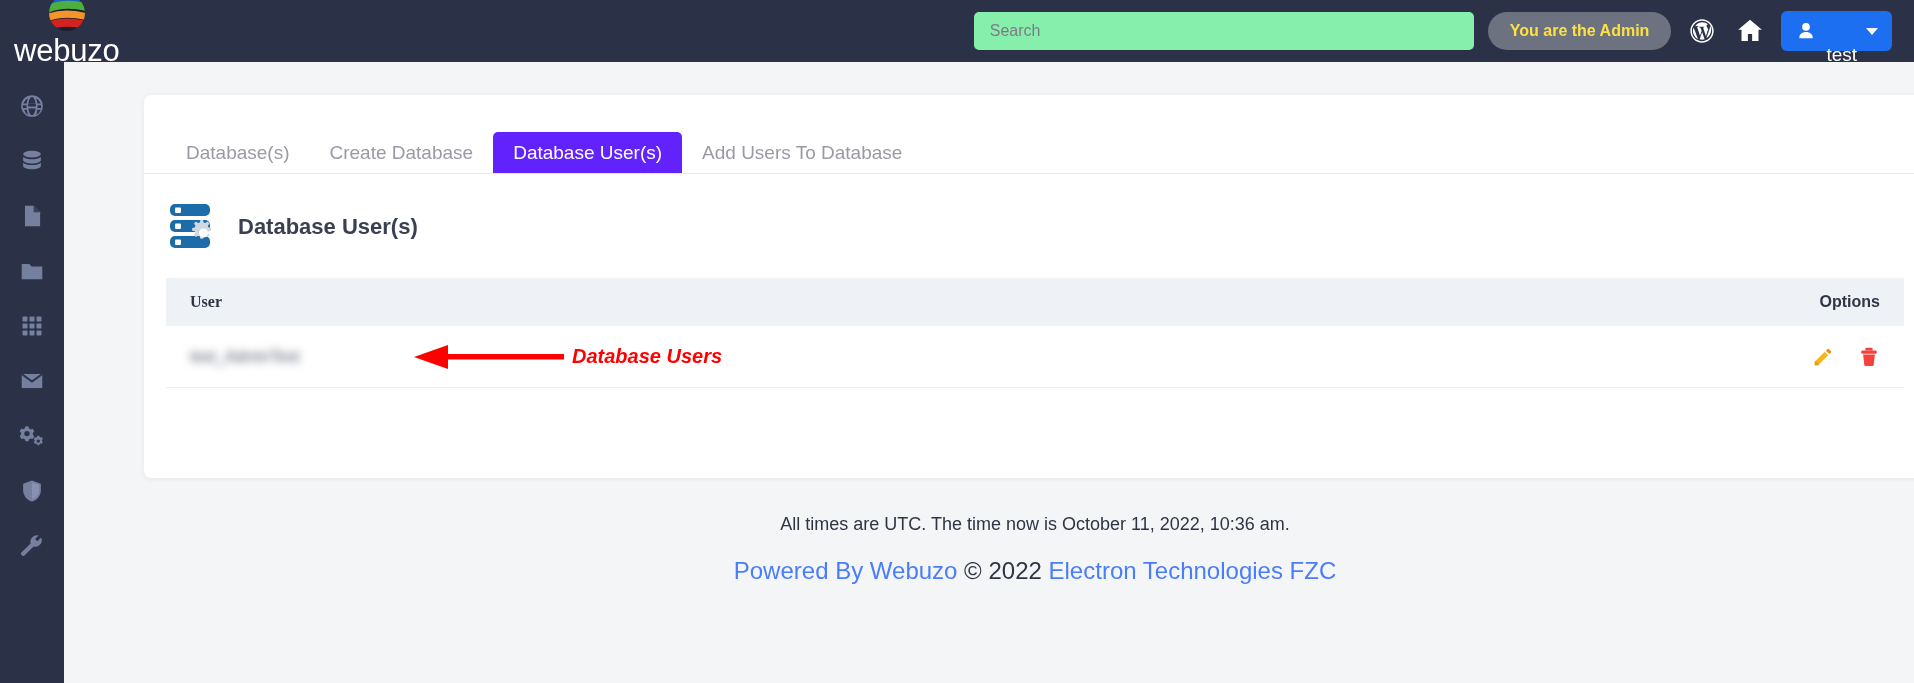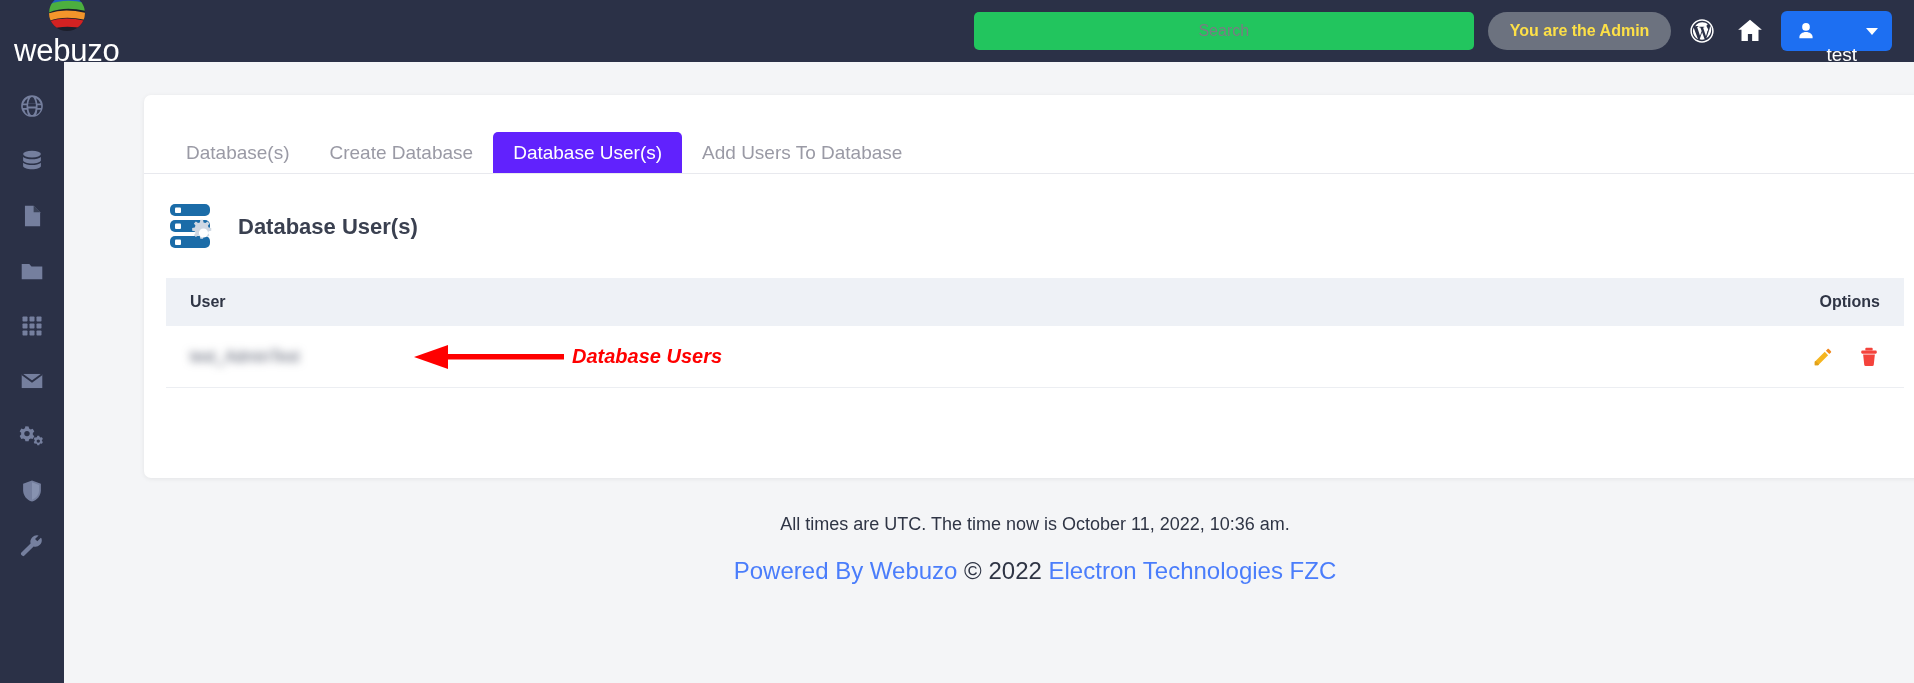--- a/index.html
+++ b/index.html
@@ -27,25 +27,24 @@
   .brand-name {
     color: #ffffff; font-size: 31px; font-weight: 400;
     letter-spacing: -0.2px;
   }
   .topbar-right {
     position: absolute; right: 22px; top: 0; height: 62px;
     display: flex; align-items: center; gap: 14px;
   }
   .search-box {
     width: 500px; height: 38px;
-    background: #22c55e; border: none; border-radius: 5px;
+    background: #86efac; border: none; border-radius: 5px;
     padding: 16px 16px; font-size: 16px; color: #444;
     font-family: "Liberation Sans", sans-serif;
     outline: none;
-    text-align: center;
   }
   .search-box::placeholder { color: #7b7b84; }
   .admin-pill {
     background: #6c727f; color: #fde047;
     font-size: 16px; font-weight: bold;
     border-radius: 20px; height: 38px;
     display: flex; align-items: center;
     padding: 0 22px; white-space: nowrap;
   }
   .icon-btn {
@@ -128,21 +127,21 @@
   
   .tbl { margin: 26px 22px 0 22px; }
   .tbl-head {
     background: #eef1f6; height: 48px;
     display: flex; align-items: center;
     padding: 0 24px;
   }
   .th {
     font-size: 16px; font-weight: bold; color: #2f3545;
   }
-  .th.user-col { flex: 1; }
+  .th.user-col { flex: 1; font-family: Liberation Serif, serif; }
   .th.opt-col { width: 120px; text-align: right; }
   .tbl-row {
     height: 62px; display: flex; align-items: center;
     padding: 0 24px; border-bottom: 1px solid #eceef2;
     position: relative;
   }
   .cell-user {
     flex: 1; font-size: 16px; color: #52586a;
     filter: blur(4px); user-select: none;
   }

